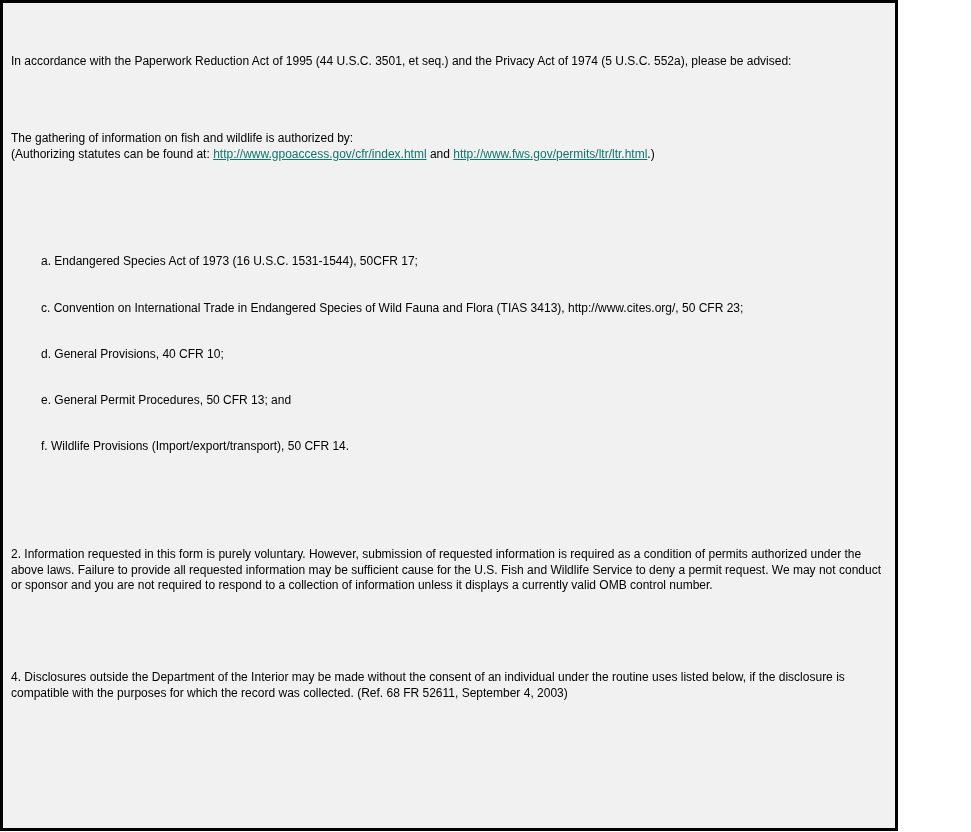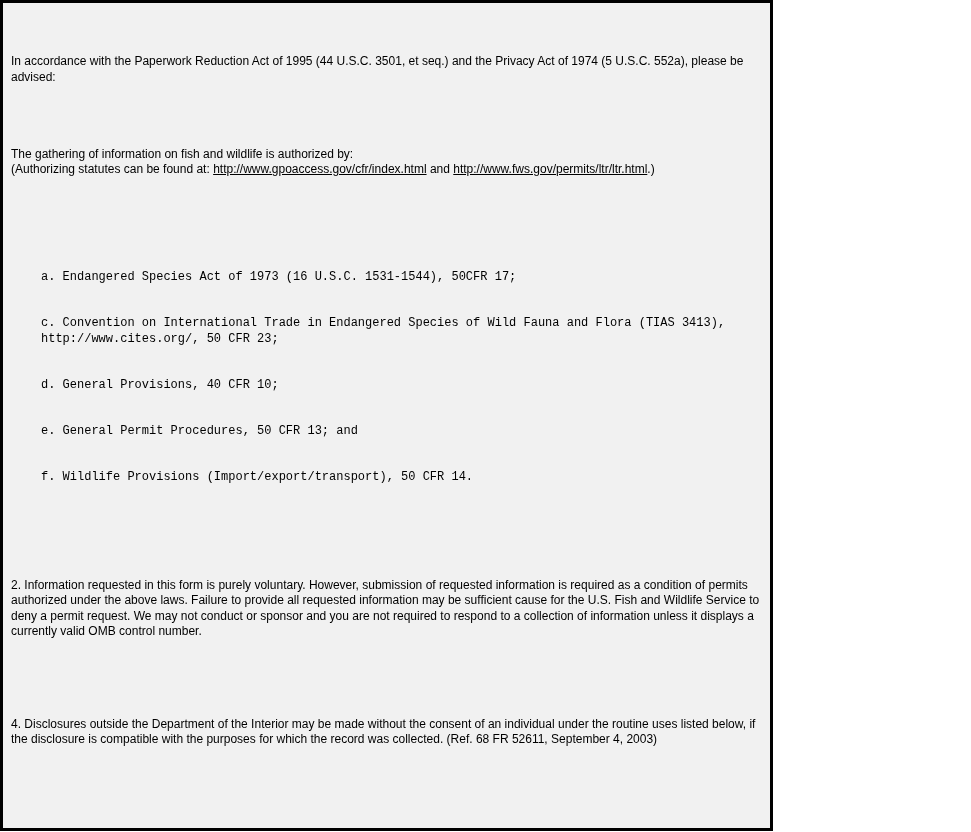--- a/index.html
+++ b/index.html
@@ -2,45 +2,44 @@
 <html><head>
 <meta charset="utf-8">
 <style>
   html, body {
     margin: 0;
     padding: 0;
     background: #ffffff;
   }
   .page {
     box-sizing: border-box;
-    width: 773px;
+    width: 898px;
     height: 831px;
     background: #f1f1f1;
     border: 3px solid #000000;
     padding: 5px 8px 4px 8px;
     overflow: hidden;
     font-family: "Liberation Sans", sans-serif;
     font-size: 12px;
     line-height: 15.4px;
     color: #000000;
     white-space: pre-wrap;
   }
   .para {
     margin: 0 0 15.4px 0;
   }
   .para:last-child {
     margin-bottom: 0;
   }
   .statutes {
     margin: 0 0 15.4px 0;
     padding-left: 30px;
-    font-family: Liberation Mono, monospace;
   }
   .doc-link {
-    color: #000000;
+    color: #0f766e;
     text-decoration: underline;
     cursor: pointer;
   }
 </style>
 </head>
 <body>
 
 <div class="page">
 
   <p class="para">In accordance with the Paperwork Reduction Act of 1995 (44 U.S.C. 3501, et seq.) and the Privacy Act of 1974 (5 U.S.C. 552a), please be advised:</p>

